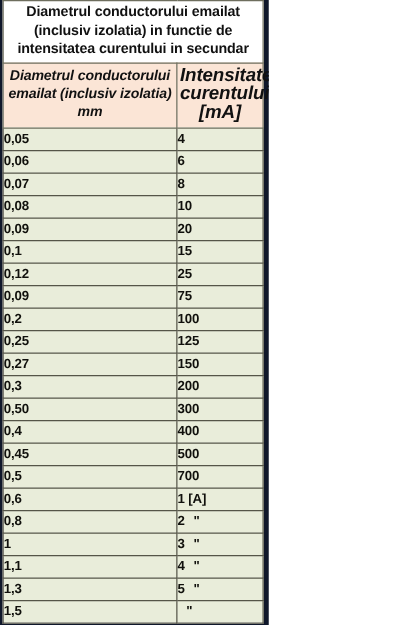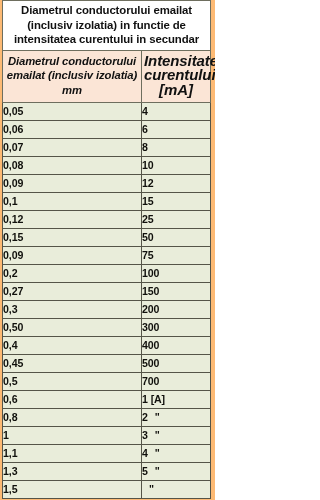--- a/index.html
+++ b/index.html
@@ -10,21 +10,21 @@
   body {
     width: 215px;
     height: 500px;
     overflow: hidden;
     font-family: "Liberation Sans", sans-serif;
   }
 
   #wire-table-wrap {
     width: 244px;
     height: 500px;
-    background: #fdba74;
+    background: #0f172a;
     box-sizing: border-box;
     position: relative;
   }
 
   table.wire-table {
     border-collapse: collapse;
     width: 208px;
     table-layout: fixed;
     background: #ffffff;
     position: absolute;
@@ -115,41 +115,41 @@
         <tr>
           <td class="data-cell">0,07</td>
           <td class="data-cell"><span>8</span></td>
         </tr>
         <tr>
           <td class="data-cell">0,08</td>
           <td class="data-cell"><span>10</span></td>
         </tr>
         <tr>
           <td class="data-cell">0,09</td>
-          <td class="data-cell"><span>12</span></td>
+          <td class="data-cell"><span>20</span></td>
         </tr>
         <tr>
           <td class="data-cell">0,1</td>
           <td class="data-cell"><span>15</span></td>
         </tr>
         <tr>
           <td class="data-cell">0,12</td>
           <td class="data-cell"><span>25</span></td>
         </tr>
         <tr>
-          <td class="data-cell">0,15</td>
-          <td class="data-cell"><span>50</span></td>
-        </tr>
-        <tr>
           <td class="data-cell">0,09</td>
           <td class="data-cell"><span>75</span></td>
         </tr>
         <tr>
           <td class="data-cell">0,2</td>
           <td class="data-cell"><span>100</span></td>
+        </tr>
+        <tr>
+          <td class="data-cell">0,25</td>
+          <td class="data-cell"><span>125</span></td>
         </tr>
         <tr>
           <td class="data-cell">0,27</td>
           <td class="data-cell"><span>150</span></td>
         </tr>
         <tr>
           <td class="data-cell">0,3</td>
           <td class="data-cell"><span>200</span></td>
         </tr>
         <tr>

